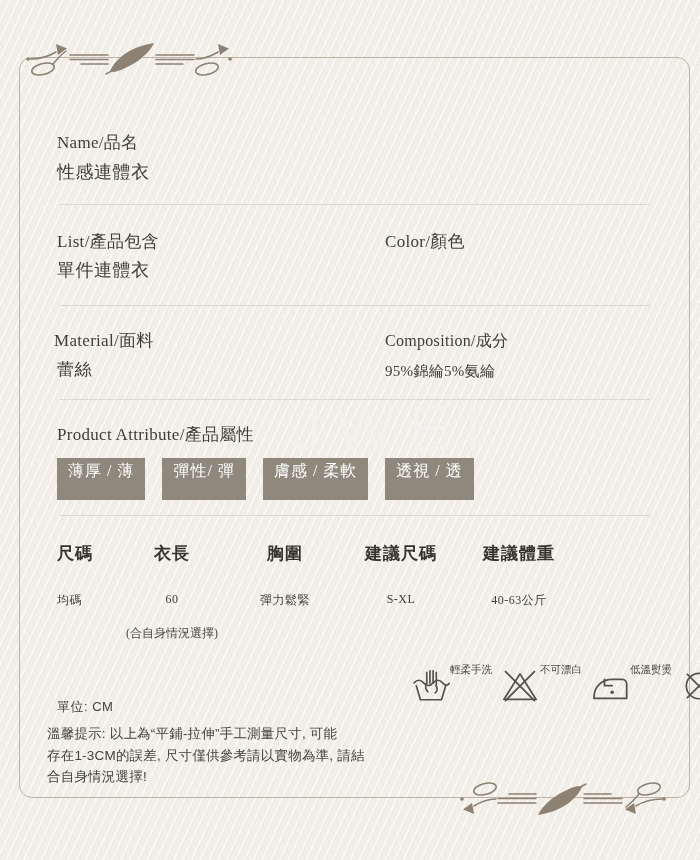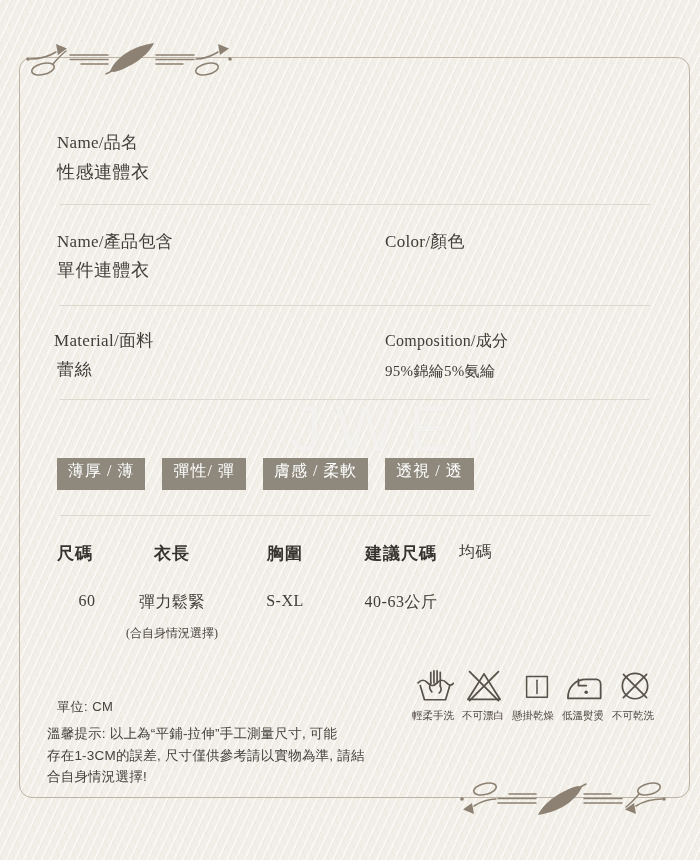--- a/index.html
+++ b/index.html
@@ -26,36 +26,36 @@
     position:absolute; left:270px; top:392px; z-index:0;
     font-family:"Liberation Sans","DejaVu Sans",sans-serif;
     font-size:64px; letter-spacing:13px; color:rgba(255,255,255,.62);
     text-shadow:0 0 1px rgba(186,180,168,.35);
     margin-left:20px;
   }
   .watermark sup { font-size:20px; letter-spacing:0; position:relative; top:-28px; left:-6px; }
   .tags { position:absolute; left:57px; top:458px; display:flex; gap:17px; z-index:2; }
   .tag {
     background:#8e897c; color:#ffffff; font-size:16px; letter-spacing:1px;
-    padding:2px 11px 3px; height:32px; line-height:21px; white-space:nowrap;
+    padding:2px 11px 3px; height:42px; line-height:21px; white-space:nowrap;
   }
   .size-table {
     position:absolute; left:57px; top:542px; z-index:2;
     display:grid; grid-template-columns:60px 110px 116px 116px 120px;
     grid-template-rows:50px 29px auto;
   }
   .size-table .h { font-size:17px; font-weight:bold; color:#36332e; text-align:center; letter-spacing:1px; }
-  .size-table .c { font-size:16px; text-align:center; letter-spacing:.5px; }
+  .size-table .c { font-size:12px; text-align:center; letter-spacing:.5px; }
   .size-table .first { text-align:left; }
   .size-table .note { grid-column:2; font-size:12px; text-align:center; color:#4a463f; padding-top:4px; }
   .sans { font-family:"Liberation Sans","DejaVu Sans",sans-serif; color:#44403a;margin-top:40px; }
   .unit { left:57px; top:658px; font-size:13px; letter-spacing:.5px; }
   .tips { left:47px; top:683px; width:368px; font-size:13.5px; line-height:21.5px; white-space:pre-line; letter-spacing:.2px; color:#45423c; }
   .care { position:absolute; left:412px; top:659px; display:flex; gap:8px; z-index:2; }
-  .care-item { display:flex; flex-direction:column; align-items:flex-end; }
+  .care-item { display:flex; flex-direction:row; align-items:flex-start; }
   .care-icon { height:46px; display:flex; align-items:flex-end; }
   .care-icon svg { display:block; stroke:#56524a; fill:none; stroke-width:1.6; stroke-linecap:round; stroke-linejoin:round; }
   .care-label { font-size:10.5px; color:#4a463f; margin-top:4px; white-space:nowrap; font-family:"Liberation Sans","DejaVu Sans",sans-serif; }
   .ornament { position:absolute; z-index:3; width:212px; height:42px; }
   .ornament svg { display:block; width:100%; height:100%; }
   .ornament.top { left:22px; top:42px; }
   .ornament.bottom { left:458px; top:774px; transform:rotate(180deg); }
 </style>
 </head>
 <body>
@@ -117,41 +117,43 @@
   </div>
 
   <div class="divider" style="top:204px"></div>
   <div class="divider" style="top:305px"></div>
   <div class="divider" style="top:399px"></div>
   <div class="divider" style="top:515px"></div>
 
   <div class="abs lbl" style="left:57px; top:131px">Name/品名</div>
   <div class="abs val" style="left:57px; top:160px">性感連體衣</div>
 
-  <div class="abs lbl" style="left:57px; top:230px">Name/產品包含</div>
+  <div class="abs lbl" style="left:57px; top:230px">List/產品包含</div>
   <div class="abs val" style="left:57px; top:258px">單件連體衣</div>
   <div class="abs lbl" style="left:385px; top:230px">Color/顏色</div>
 
   <div class="abs lbl" style="left:54px; top:329px">Material/面料</div>
   <div class="abs" style="left:57px; top:358px; font-size:17px; letter-spacing:.5px">蕾絲</div>
   <div class="abs" style="left:385px; top:331px; font-size:16px; letter-spacing:.3px">Composition/成分</div>
   <div class="abs" style="left:385px; top:362px; font-size:15px; letter-spacing:.3px">95%錦綸5%氨綸</div>
 
+  <div class="abs lbl" style="left:57px; top:423px">Product Attribute/產品屬性</div>
   <div class="tags">
     <span class="tag">薄厚 / 薄</span>
     <span class="tag">彈性/ 彈</span>
     <span class="tag">膚感 / 柔軟</span>
     <span class="tag">透視 / 透</span>
   </div>
 
   <div class="size-table">
     <div class="h first">尺碼</div>
     <div class="h">衣長</div>
     <div class="h">胸圍</div>
     <div class="h">建議尺碼</div>
+    <div class="h">建議體重</div>
     <div class="c first">均碼</div>
     <div class="c">60</div>
     <div class="c">彈力鬆緊</div>
     <div class="c">S-XL</div>
     <div class="c">40-63公斤</div>
     <div class="note">(合自身情況選擇)</div>
   </div>
 
   <div class="abs sans unit">單位:  CM</div>
   <div class="abs sans tips">溫馨提示: 以上為“平鋪-拉伸”手工測量尺寸, 可能
@@ -174,29 +176,20 @@
       <span class="care-icon">
         <svg width="40" height="40" viewBox="0 0 36 36">
           <polygon points="18,8 3.5,31 32.5,31"></polygon>
           <path d="M5,6 L31,32 M31,6 L5,32"></path>
         </svg>
       </span>
       <span class="care-label">不可漂白</span>
     </div>
     <div class="care-item">
       <span class="care-icon">
-        <svg width="34" height="40" viewBox="0 0 36 36">
-          <rect x="7" y="9" width="22" height="22"></rect>
-          <path d="M18,13 V27"></path>
-        </svg>
-      </span>
-      <span class="care-label">懸掛乾燥</span>
-    </div>
-    <div class="care-item">
-      <span class="care-icon">
         <svg width="40" height="40" viewBox="0 0 36 36">
           <path d="M3.5,30 C3.5,19 11,13 20,13 L29,13 C31.5,13 33,15 33,17.5 L33,30 Z"></path>
           <path d="M13,13 L13,18.5 L20,18.5"></path>
           <circle cx="20" cy="24.5" r="1.6" fill="#56524a" stroke="none"></circle>
         </svg>
       </span>
       <span class="care-label">低溫熨燙</span>
     </div>
     <div class="care-item">
       <span class="care-icon">

